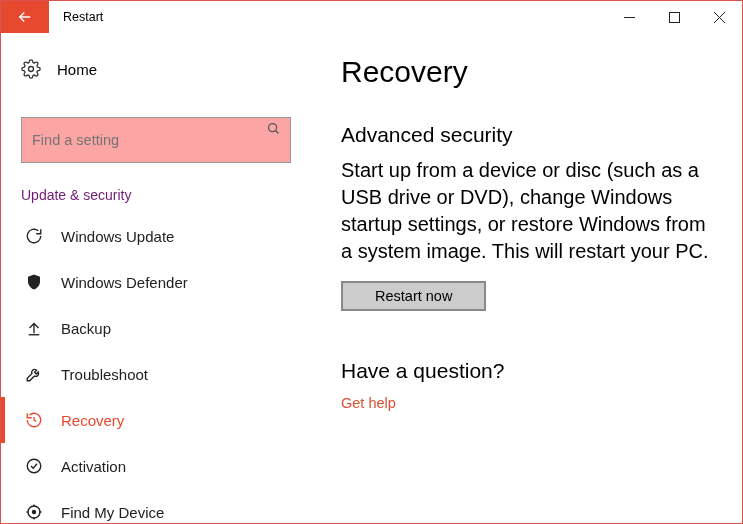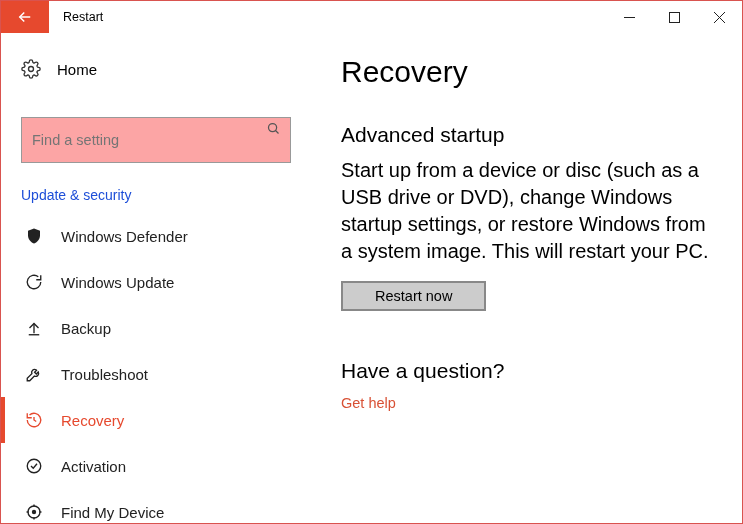--- a/index.html
+++ b/index.html
@@ -86,21 +86,21 @@
   .search-icon {
     position: absolute;
     right: 10px;
     top: 50%;
     transform: translateY(-50%);
     color: #555;
     pointer-events: none;
   }
   .category-label {
     padding: 0 20px 10px 20px;
-    color: #1d4ed8;
+    color: #701a75;
     font-size: 14px;
   }
   .nav-item {
     display: flex;
     align-items: center;
     height: 46px;
     padding: 0 20px;
     gap: 18px;
     cursor: pointer;
     border-left: 4px solid transparent;
@@ -201,35 +201,35 @@
             <circle cx="10.5" cy="10.5" r="6.5"></circle>
             <line x1="20" y1="20" x2="15.2" y2="15.2"></line>
           </svg>
       </span>
     </div>
 
     <div class="category-label">Update &amp; security</div>
 
     <div class="nav-item">
       <span class="icon">
+        <svg viewBox="0 0 24 24" fill="none" stroke="currentColor" stroke-width="1.8">
+            <path d="M21 12a9 9 0 1 1-3.3-6.96"></path>
+            <polyline points="21 3 21 9 15 9" fill="none"></polyline>
+          </svg>
+      </span>
+      <span class="label">Windows Update</span>
+    </div>
+
+    <div class="nav-item">
+      <span class="icon">
         <svg viewBox="0 0 24 24" fill="currentColor">
             <path d="M12 2l8 3v6c0 5-3.3 9.3-8 11-4.7-1.7-8-6-8-11V5l8-3z"></path>
           </svg>
       </span>
       <span class="label">Windows Defender</span>
-    </div>
-
-    <div class="nav-item">
-      <span class="icon">
-        <svg viewBox="0 0 24 24" fill="none" stroke="currentColor" stroke-width="1.8">
-            <path d="M21 12a9 9 0 1 1-3.3-6.96"></path>
-            <polyline points="21 3 21 9 15 9" fill="none"></polyline>
-          </svg>
-      </span>
-      <span class="label">Windows Update</span>
     </div>
 
     <div class="nav-item">
       <span class="icon">
         <svg viewBox="0 0 24 24" fill="none" stroke="currentColor" stroke-width="1.8">
             <path d="M12 19V6"></path>
             <path d="M6 12l6-6 6 6"></path>
             <path d="M5 21h14"></path>
           </svg>
       </span>
@@ -278,21 +278,21 @@
           </svg>
       </span>
       <span class="label">Find My Device</span>
     </div>
   </div>
 
   <div class="main">
     <h1 class="page-title">Recovery</h1>
 
     <div class="section">
-      <h2 class="section-title">Advanced startup</h2>
+      <h2 class="section-title">Advanced security</h2>
       <div class="section-body">Start up from a device or disc (such as a USB drive or DVD), change Windows startup settings, or restore Windows from a system image. This will restart your PC.</div>
       <button class="btn">Restart now</button>
     </div>
 
 
     <div class="section">
       <h2 class="section-title">Have a question?</h2>
       <a class="link">Get help</a>
     </div>
   </div>

